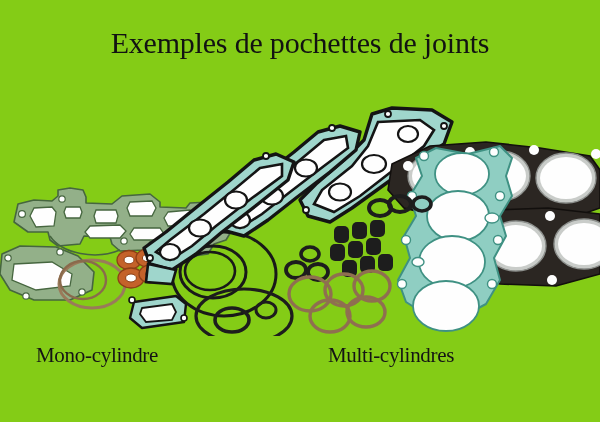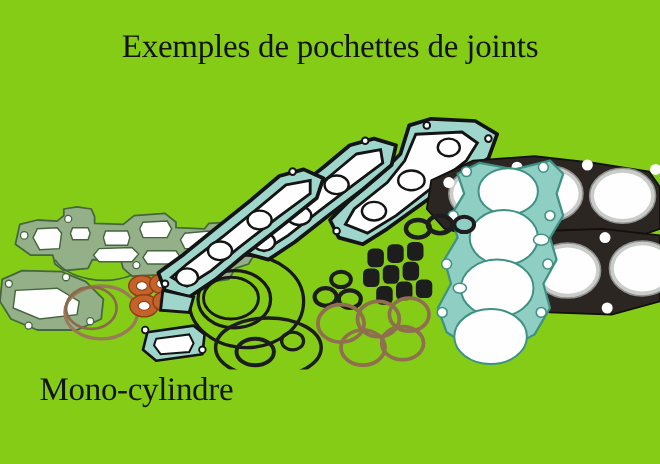--- a/index.html
+++ b/index.html
@@ -24,21 +24,21 @@
     text-align: center;
     font-size: 30px;
     line-height: 37px;
     letter-spacing: -0.2px;
     color: #121212;
   }
   #title .line { display: block; }
   .caption {
     position: absolute;
     top: 338px;
-    font-size: 30px;
+    font-size: 21px;
     line-height: 34px;
     letter-spacing: -0.3px;
     color: #141414;
     white-space: nowrap;
     text-align: right;
   }
   #caption-mono { left: 36px; }
   #caption-multi { left: 328px; }
   #art {
     position: absolute;
@@ -250,14 +250,15 @@
         <g>
           <ellipse cx="244" cy="212" rx="48" ry="27" fill="none" stroke="#1d1d1d" stroke-width="3.2"></ellipse>
           <ellipse cx="232" cy="216" rx="17" ry="12" fill="none" stroke="#1d1d1d" stroke-width="3.6"></ellipse>
           <ellipse cx="266" cy="206" rx="10" ry="8" fill="none" stroke="#1d1d1d" stroke-width="3"></ellipse>
         </g>
       </g>
     </svg>
   </div>
 
   <div class="caption" id="caption-mono">Mono-cylindre</div>
+  <div class="caption" id="caption-multi">Multi-cylindres</div>
 
 </div>
 
 </body></html>

